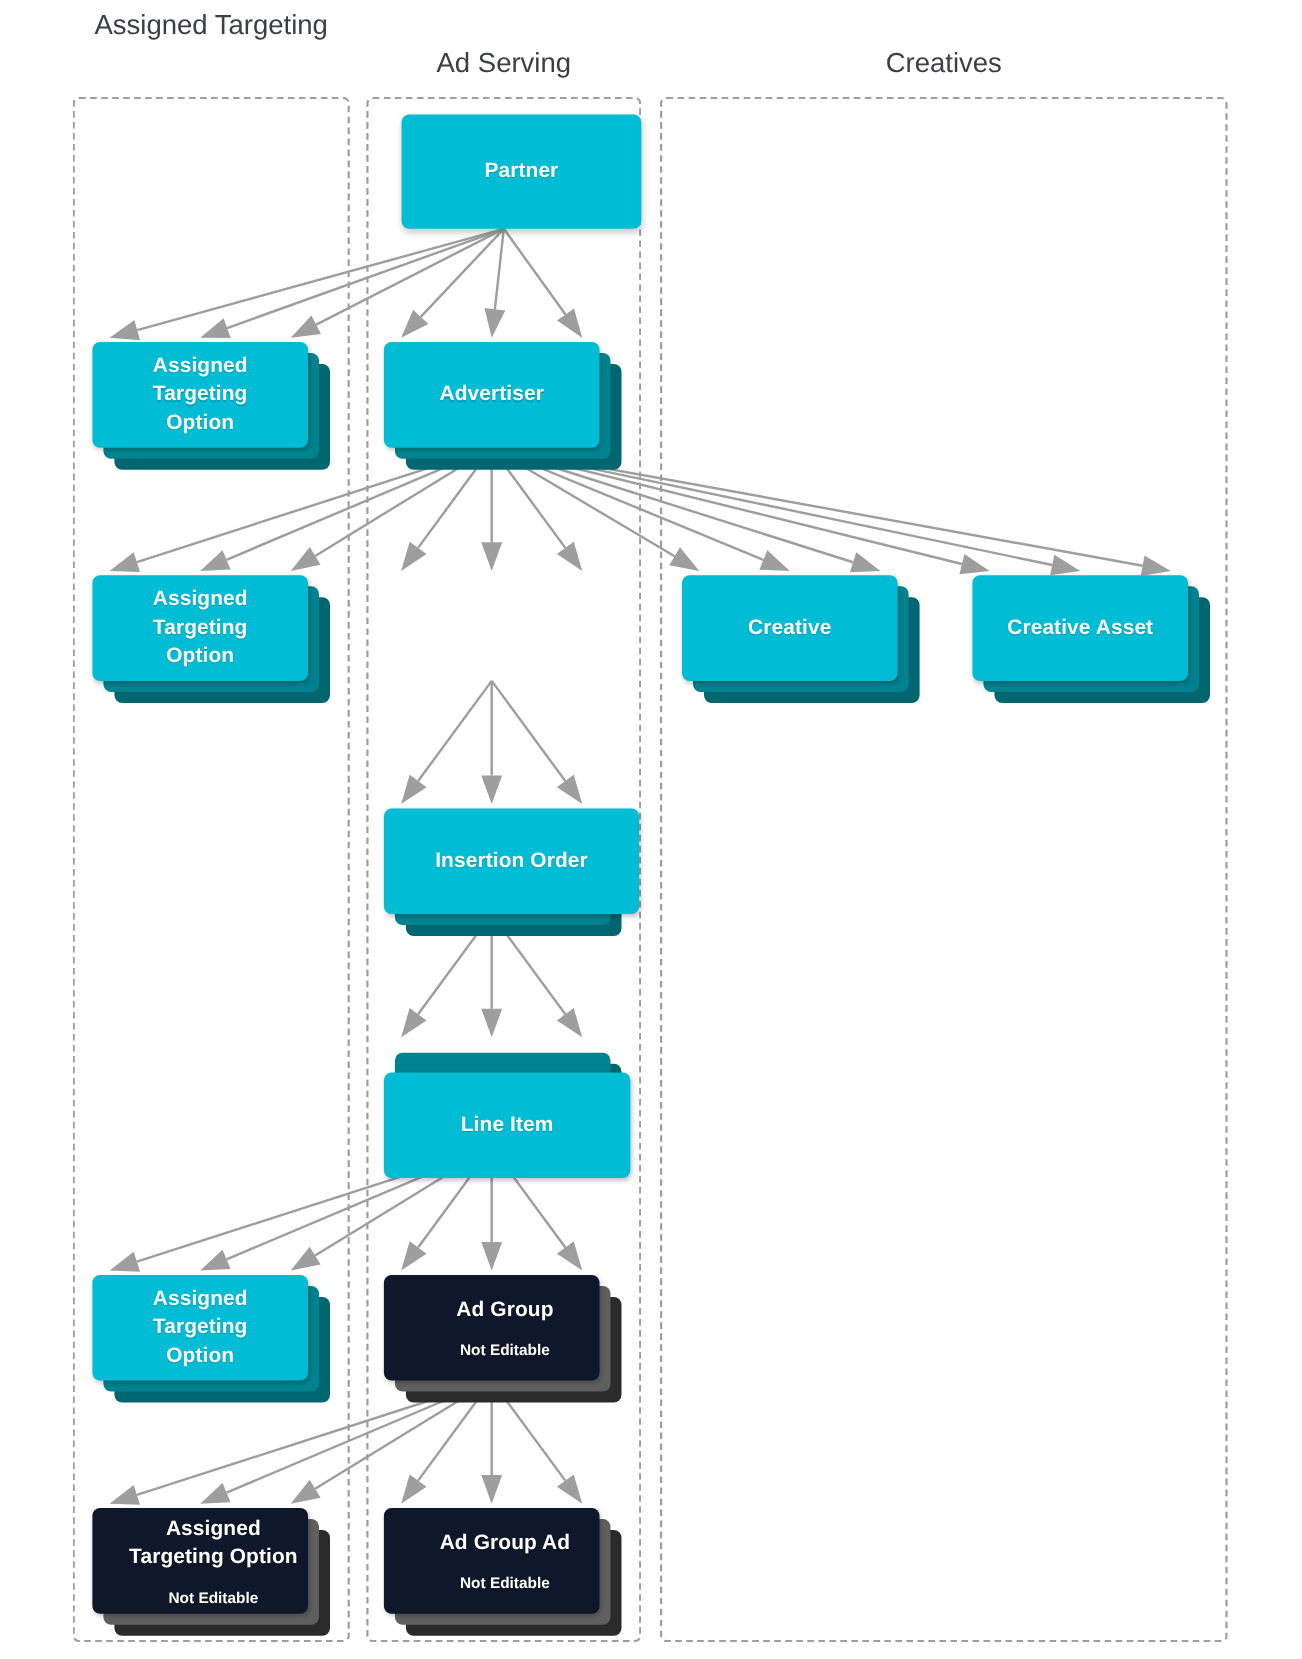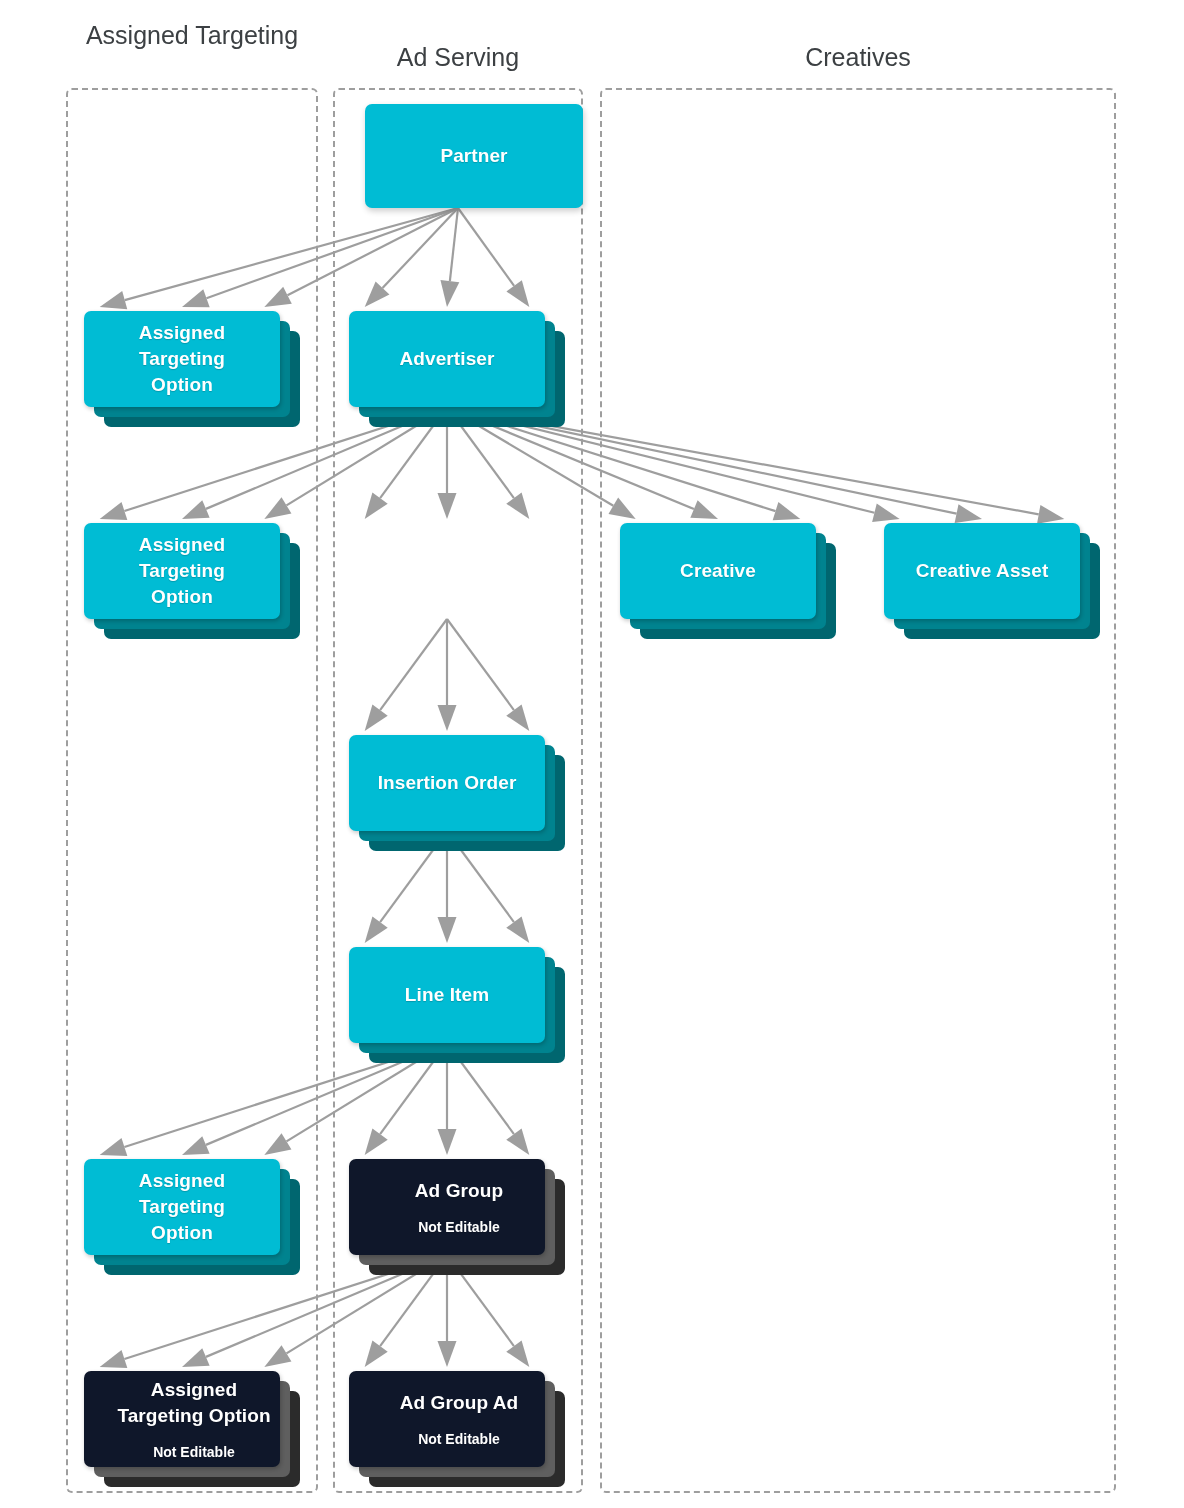--- a/index.html
+++ b/index.html
@@ -100,21 +100,21 @@
   .node.gray .layer.l2 { background: #2b2b2b; }
 
   
   .node.single .face { box-shadow: 1px 3px 6px rgba(0,0,0,0.20); }
 </style>
 </head>
 <body>
 
 <div id="canvas">
 
-  <div class="col-header" style="left:66px; top:8px; width:252px;margin-top:12px;">Assigned
+  <div class="col-header" style="left:66px; top:8px; width:252px;">Assigned
 Targeting</div>
   <div class="col-header" style="left:333px; top:42px; width:250px;">Ad Serving</div>
   <div class="col-header" style="left:600px; top:42px; width:516px;">Creatives</div>
 
   <div class="group-box" style="left:66px; top:88px; width:252px; height:1405px;"></div>
   <div class="group-box" style="left:333px; top:88px; width:250px; height:1405px;"></div>
   <div class="group-box" style="left:600px; top:88px; width:516px; height:1405px;"></div>
 
   <svg id="arrows" viewBox="0 0 1184 1508" width="1184" height="1508">
       <g>
@@ -262,29 +262,29 @@
     <div class="layer l2" style="left:20px; top:20px; width:196px; height:96px;"></div>
     <div class="layer l1" style="left:10px; top:10px; width:196px; height:96px;"></div>
     <div class="face" style="width:196px; height:96px;">
       <div class="title">Creative Asset</div>
     </div>
   </div>
 
   <div class="node cyan" style="left:349px; top:735px; width:196px; height:96px;">
     <div class="layer l2" style="left:20px; top:20px; width:196px; height:96px;"></div>
     <div class="layer l1" style="left:10px; top:10px; width:196px; height:96px;"></div>
-    <div class="face" style="width:196px; height:96px;">
+    <div class="face" style="width:232px; height:96px;">
       <div class="title">Insertion Order</div>
     </div>
   </div>
 
   <div class="node cyan" style="left:349px; top:947px; width:196px; height:96px;">
     <div class="layer l2" style="left:20px; top:20px; width:196px; height:96px;"></div>
     <div class="layer l1" style="left:10px; top:10px; width:196px; height:96px;"></div>
-    <div class="face" style="width:196px; height:96px;">
+    <div class="face" style="width:224px; height:96px;margin-top:28px;">
       <div class="title">Line Item</div>
     </div>
   </div>
 
   <div class="node cyan" style="left:84px; top:1159px; width:196px; height:96px;">
     <div class="layer l2" style="left:20px; top:20px; width:196px; height:96px;"></div>
     <div class="layer l1" style="left:10px; top:10px; width:196px; height:96px;"></div>
     <div class="face" style="width:196px; height:96px;">
       <div class="title">Assigned
 Targeting

